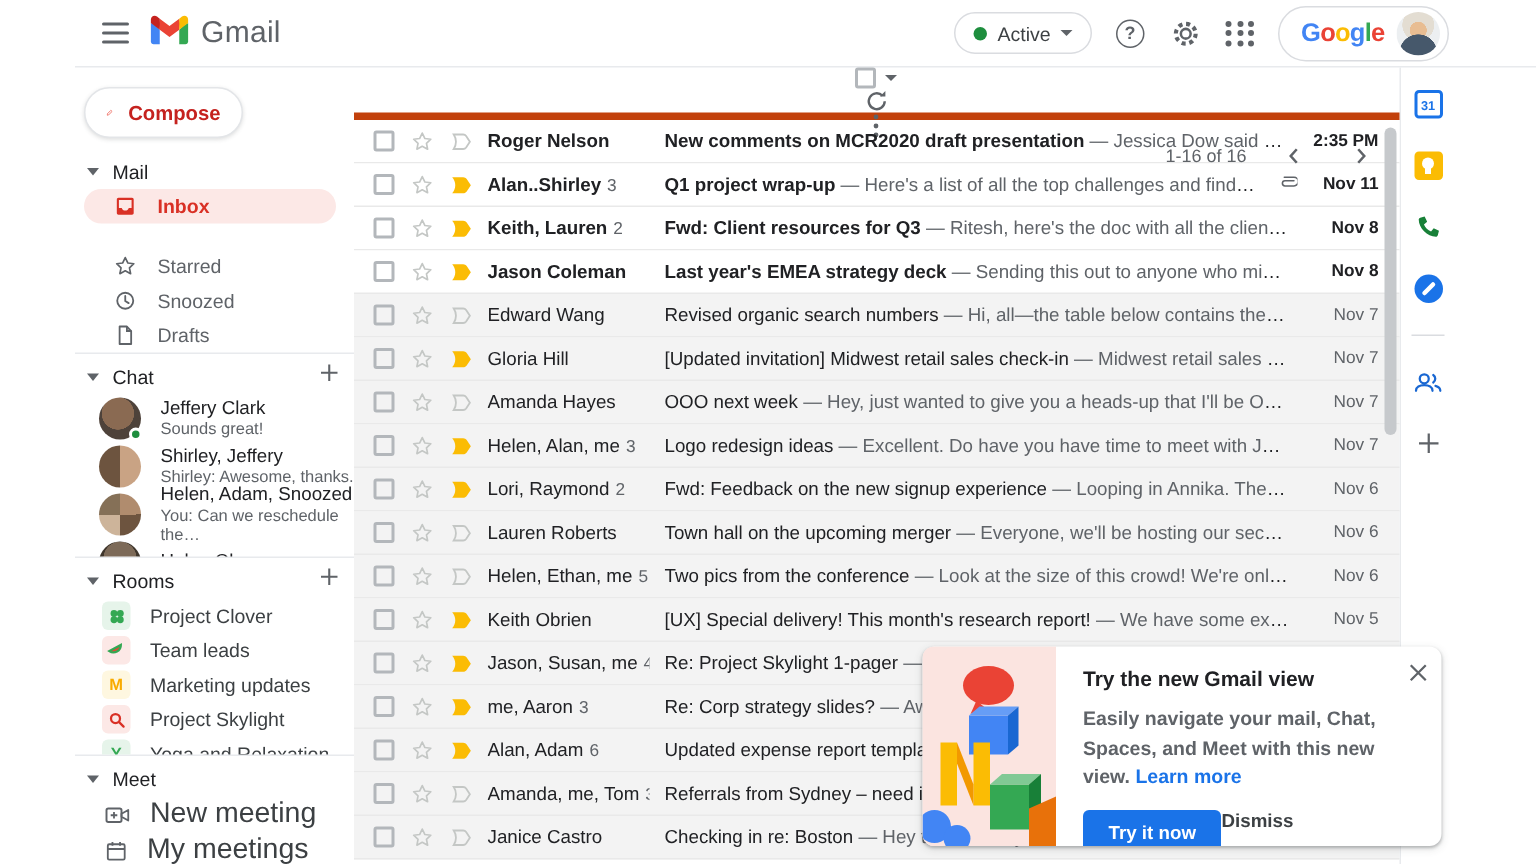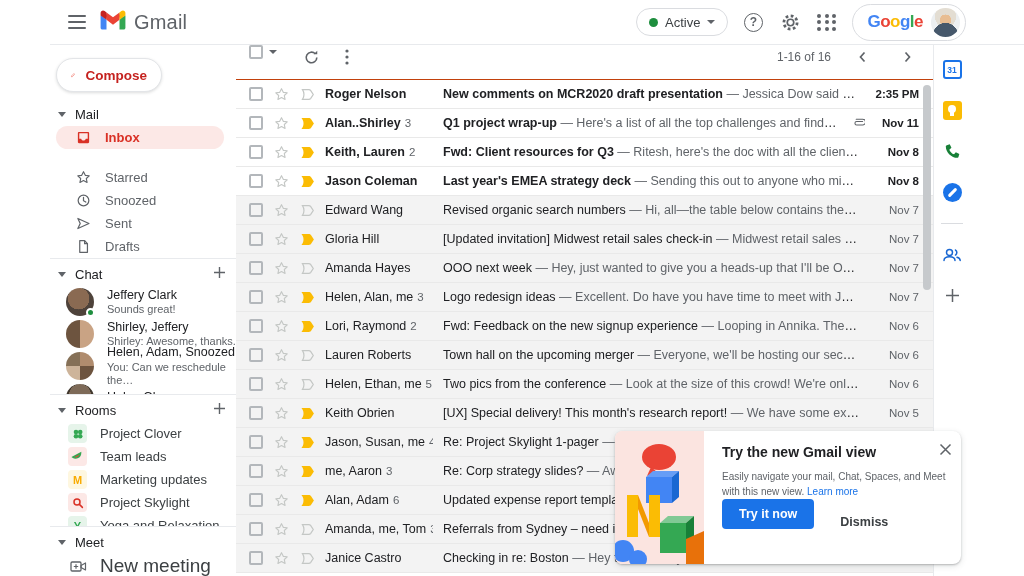--- a/index.html
+++ b/index.html
@@ -74,22 +74,22 @@
   .c-prev { font-size:11px; color:#5f6368; line-height:1.2; }
   .room-items { height:104px; overflow:hidden; }
   .room-item { height:23px; display:flex; align-items:center; gap:13px; padding-left:18px;
     font-size:13px; color:#3c4043; cursor:pointer; }
   .r-icon { width:19px; height:19px; border-radius:4px; flex:none; display:flex;
     align-items:center; justify-content:center; font-size:11px; font-weight:bold; }
   .meet-item { height:24px; display:flex; align-items:center; gap:13px; padding-left:20px;
     font-size:19px; color:#3c4043; cursor:pointer; }
 
   
-  .list-toolbar { height:35px; display:flex; align-items:flex-start; padding:0 14px 0 13px;
-    border-bottom:1px solid #c2410c; }
+  .list-toolbar { height:35px; display:flex; align-items:center; padding:0 14px 0 13px;
+    border-bottom:5px solid #c2410c;flex-direction:column; }
   .cb { width:14px; height:14px; border:2px solid #b3b7bb; border-radius:2px; flex:none; cursor:pointer; }
   .tb-group { display:flex; align-items:center; gap:6px; }
   .tb-sp { width:22px; }
   .pag { margin-left:auto; display:flex; align-items:center; gap:20px; }
   .pag-text { font-size:12px; color:#5f6368; }
   .email-list { }
   .row { height:29px; display:flex; align-items:center; gap:10px; padding:0 14px 0 13px;
     border-bottom:1px solid #e9e9e9; background:#f3f3f3; cursor:pointer; }
   .row.unread { background:#fff; }
   .row .star, .row .imp { width:16px; height:16px; flex:none; display:flex; align-items:center; justify-content:center; }
@@ -122,23 +122,23 @@
   .rail-div { width:22px; height:1px; background:#dadce0; margin:2px 0 20px 0; }
 
   
   .promo { position:absolute; left:615px; top:431px; width:346px; height:133px;
     background:#fff; border-radius:8px; box-shadow:0 1px 2px rgba(60,64,67,.3), 0 2px 6px rgba(60,64,67,.15);
     display:flex; overflow:hidden; z-index:20; }
   .promo-art { width:89px; flex:none; background:#fbe4e0; }
   .promo-body { flex:1; padding:13px 14px 12px 18px; position:relative; }
   .promo-title { font-size:14px; font-weight:bold; color:#202124; }
   .promo-close { position:absolute; right:12px; top:11px; cursor:pointer; }
-  .promo-text { margin-top:9px; font-size:10px; line-height:1.5; color:#5f6368; width:228px; }
+  .promo-text { margin-top:9px; font-size:13px; line-height:1.5; color:#5f6368; width:228px;font-weight:bold; }
   .promo-link { color:#1a73e8; cursor:pointer; text-decoration:none; }
-  .promo-actions { display:flex; align-items:flex-end; gap:26px; }
+  .promo-actions { margin-top:12px; display:flex; align-items:flex-start; }
   .btn-primary { background:#1a73e8; color:#fff; font-size:12.5px; font-weight:bold;
     border:none; border-radius:4px; padding:8px 17px; cursor:pointer; font-family:inherit; }
   .btn-text { background:none; border:none; font-size:12.5px; font-weight:bold;
     color:#3c4043; cursor:pointer; font-family:inherit; }
 </style>
 </head>
 <body>
 
 <header class="topbar">
   <div class="hamburger">
@@ -218,26 +218,20 @@
           <path d="M8 1.8l1.9 3.9 4.2.5-3.1 2.9.8 4.2L8 11.2l-3.8 2.1.8-4.2L1.9 6.2l4.2-.5z" fill="none" stroke="#5f6368" stroke-width="1.2" stroke-linejoin="round"></path>
         </svg>
       <span>Starred</span>
     </div>
     <div class="nav-item">
       <svg width="15" height="15" viewBox="0 0 16 16">
           <circle cx="8" cy="8" r="5.7" fill="none" stroke="#5f6368" stroke-width="1.3"></circle>
           <path d="M8 4.6v3.6l2.4 1.5" fill="none" stroke="#5f6368" stroke-width="1.3" stroke-linecap="round"></path>
         </svg>
       <span>Snoozed</span>
-    </div>
-    <div class="nav-item">
-      <svg width="15" height="15" viewBox="0 0 16 16">
-          <path d="M2 2.6L13.8 8 2 13.4 4.5 8z" fill="none" stroke="#5f6368" stroke-width="1.3" stroke-linejoin="round"></path>
-        </svg>
-      <span>Sent</span>
     </div>
     <div class="nav-item">
       <svg width="15" height="15" viewBox="0 0 16 16">
           <path d="M4 1.8h5.2L12.2 5v9.2H4z" fill="none" stroke="#5f6368" stroke-width="1.3" stroke-linejoin="round"></path>
           <path d="M9.2 1.8v3.2h3.2" fill="none" stroke="#5f6368" stroke-width="1.3"></path>
         </svg>
       <span>Drafts</span>
     </div>
 
     <div class="sec">

